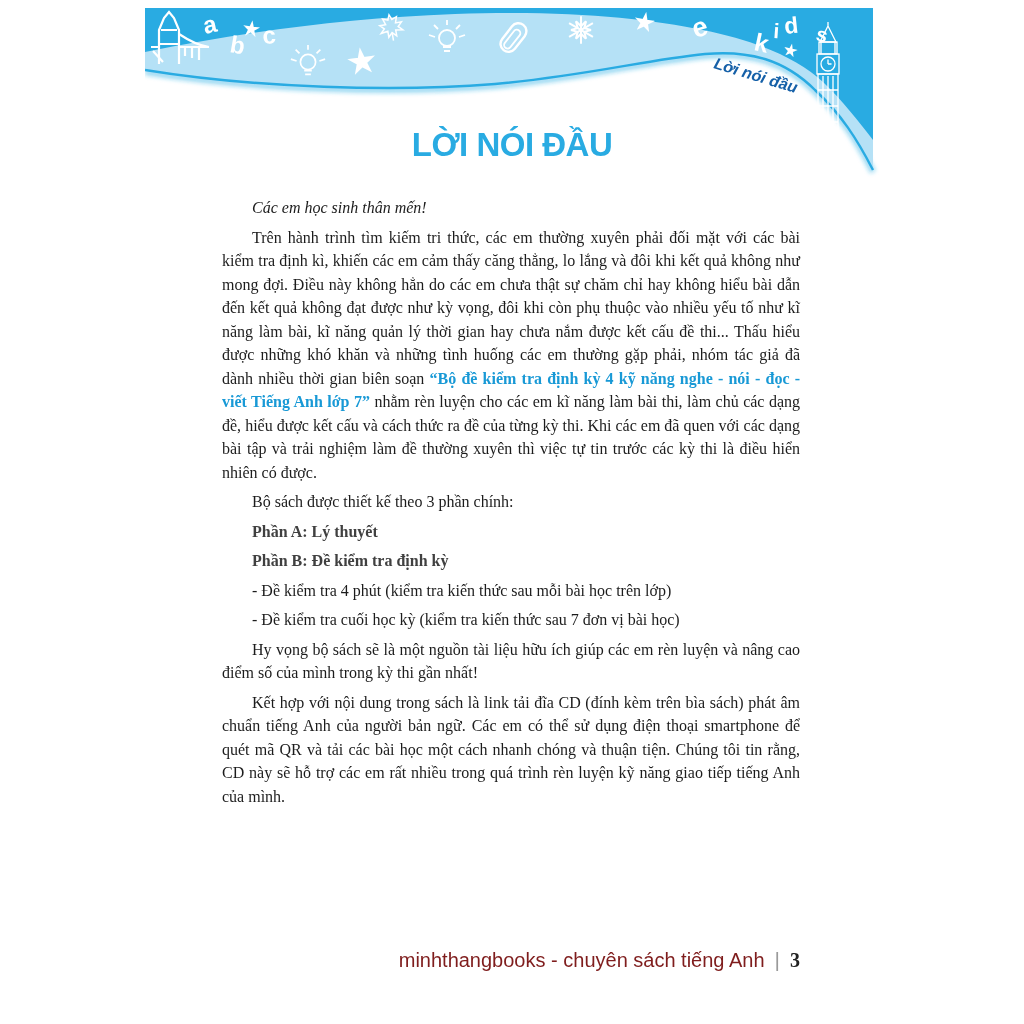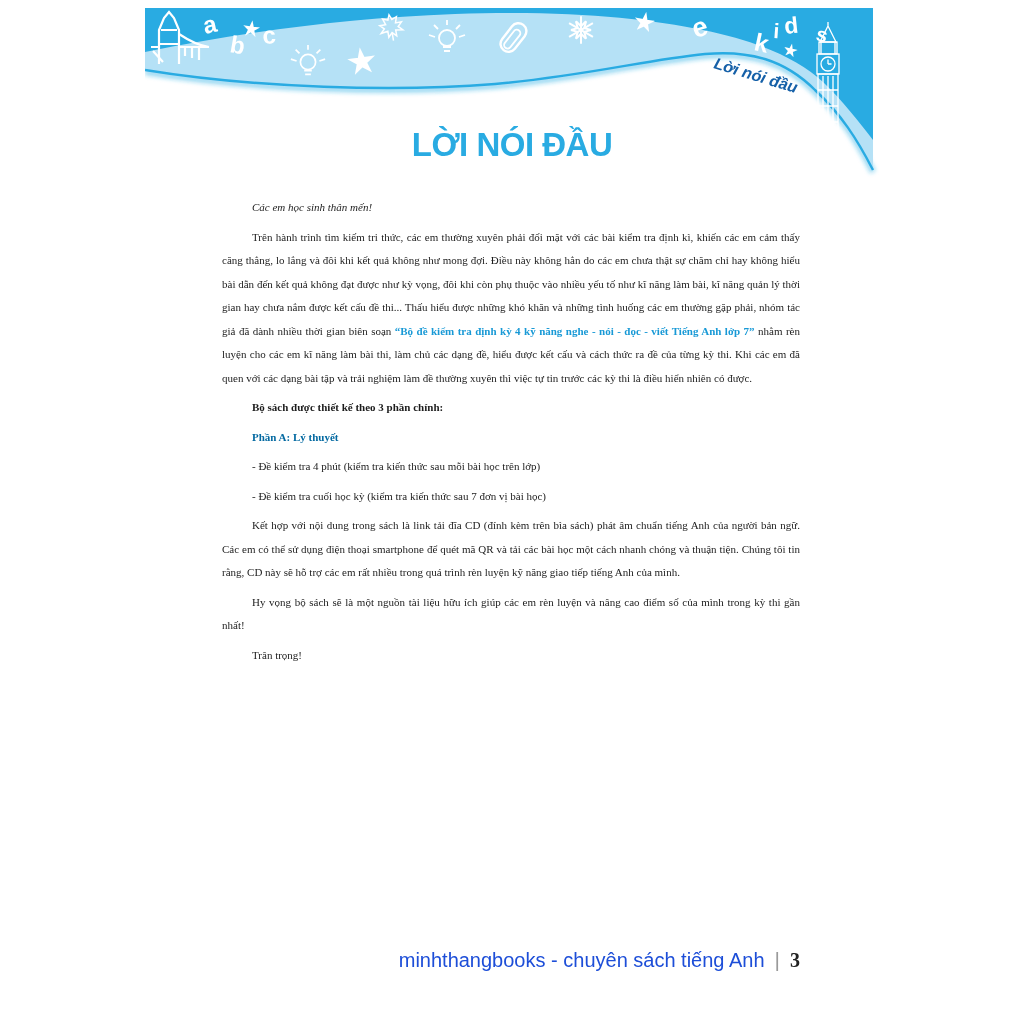--- a/index.html
+++ b/index.html
@@ -13,33 +13,33 @@
   .band text{font-family:"Liberation Sans",sans-serif;font-weight:bold;fill:#ffffff;}
   .ribbon{font-style:italic;font-weight:bold;fill:#1560A8 !important;}
 
   
   .title{position:absolute;left:145px;top:126px;width:734px;text-align:center;
          font-family:"Liberation Sans",sans-serif;font-weight:bold;font-size:33px;
          color:#29ABE2;letter-spacing:-0.5px;}
 
   
   .body{position:absolute;left:222px;top:196px;width:578px;
-        font-size:11px;line-height:23.5px;text-align:justify;}
+        font-size:16px;line-height:23.5px;text-align:justify;}
   .body p{margin:0 0 6px 0;text-indent:30px;}
   .salut{font-style:italic;text-align:left;}
-  .bold{font-weight:bold;}
-  .bluehead{color:#0369a1;font-weight:bold;text-align:left;}
+  .bold{font-weight:normal;}
+  .bluehead{color:#404040;font-weight:bold;text-align:left;}
   .bluebold{color:#1899D6;font-weight:bold;}
   .item{text-align:left;}
   .authors{text-align:right;padding-right:120px;font-weight:bold;margin-top:10px;}
 
   
   .footer{position:absolute;top:948px;right:224px;display:flex;align-items:baseline;gap:10px;
           font-family:"Liberation Sans",sans-serif;font-size:20px;}
-  .footer .brand{color:#1d4ed8;}
+  .footer .brand{color:#7f1d1d;}
   .footer .sep{color:#9a9a9a;font-weight:300;font-size:21px;}
   .footer .pnum{color:#222;font-family:"Liberation Serif",serif;font-weight:bold;font-size:20px;}
 </style>
 </head>
 <body>
 
 <div class="page">
 
   <div class="band">
     <svg width="734" height="172" viewBox="0 0 734 172" xmlns="http://www.w3.org/2000/svg">
@@ -130,28 +130,28 @@
 
   <div class="body">
     <p class="salut">Các em học sinh thân mến!</p>
 
     <p><span>Trên hành trình tìm kiếm tri thức, các em thường xuyên phải đối mặt với các bài kiểm tra định kì, khiến các em cảm thấy căng thẳng, lo lắng và đôi khi kết quả không như mong đợi. Điều này không hẳn do các em chưa thật sự chăm chỉ hay không hiểu bài dẫn đến kết quả không đạt được như kỳ vọng, đôi khi còn phụ thuộc vào nhiều yếu tố như kĩ năng làm bài, kĩ năng quản lý thời gian hay chưa nắm được kết cấu đề thi... Thấu hiểu được những khó khăn và những tình huống các em thường gặp phải, nhóm tác giả đã dành nhiều thời gian biên soạn </span><span class="bluebold">“Bộ đề kiểm tra định kỳ 4 kỹ năng nghe - nói - đọc - viết Tiếng Anh lớp 7”</span><span> nhằm rèn luyện cho các em kĩ năng làm bài thi, làm chủ các dạng đề, hiểu được kết cấu và cách thức ra đề của từng kỳ thi. Khi các em đã quen với các dạng bài tập và trải nghiệm làm đề thường xuyên thì việc tự tin trước các kỳ thi là điều hiển nhiên có được.</span></p>
 
     <p class="bold item">Bộ sách được thiết kế theo 3 phần chính:</p>
 
     <p class="bluehead">Phần A: Lý thuyết</p>
 
+    <p class="bluehead">Phần B: Đề kiểm tra định kỳ</p>
     <p class="item">- Đề kiểm tra 4 phút (kiểm tra kiến thức sau mỗi bài học trên lớp)</p>
     <p class="item">- Đề kiểm tra cuối học kỳ (kiểm tra kiến thức sau 7 đơn vị bài học)</p>
 
+    <p>Hy vọng bộ sách sẽ là một nguồn tài liệu hữu ích giúp các em rèn luyện và nâng cao điểm số của mình trong kỳ thi gần nhất!</p>
+
     <p>Kết hợp với nội dung trong sách là link tải đĩa CD (đính kèm trên bìa sách) phát âm chuẩn tiếng Anh của người bản ngữ. Các em có thể sử dụng điện thoại smartphone để quét mã QR và tải các bài học một cách nhanh chóng và thuận tiện. Chúng tôi tin rằng, CD này sẽ hỗ trợ các em rất nhiều trong quá trình rèn luyện kỹ năng giao tiếp tiếng Anh của mình.</p>
 
-    <p>Hy vọng bộ sách sẽ là một nguồn tài liệu hữu ích giúp các em rèn luyện và nâng cao điểm số của mình trong kỳ thi gần nhất!</p>
-
-    <p class="item">Trân trọng!</p>
 
   </div>
 
   <div class="footer">
     <span class="brand">minhthangbooks - chuyên sách tiếng Anh</span>
     <span class="sep">|</span>
     <span class="pnum">3</span>
   </div>
 
 </div>

